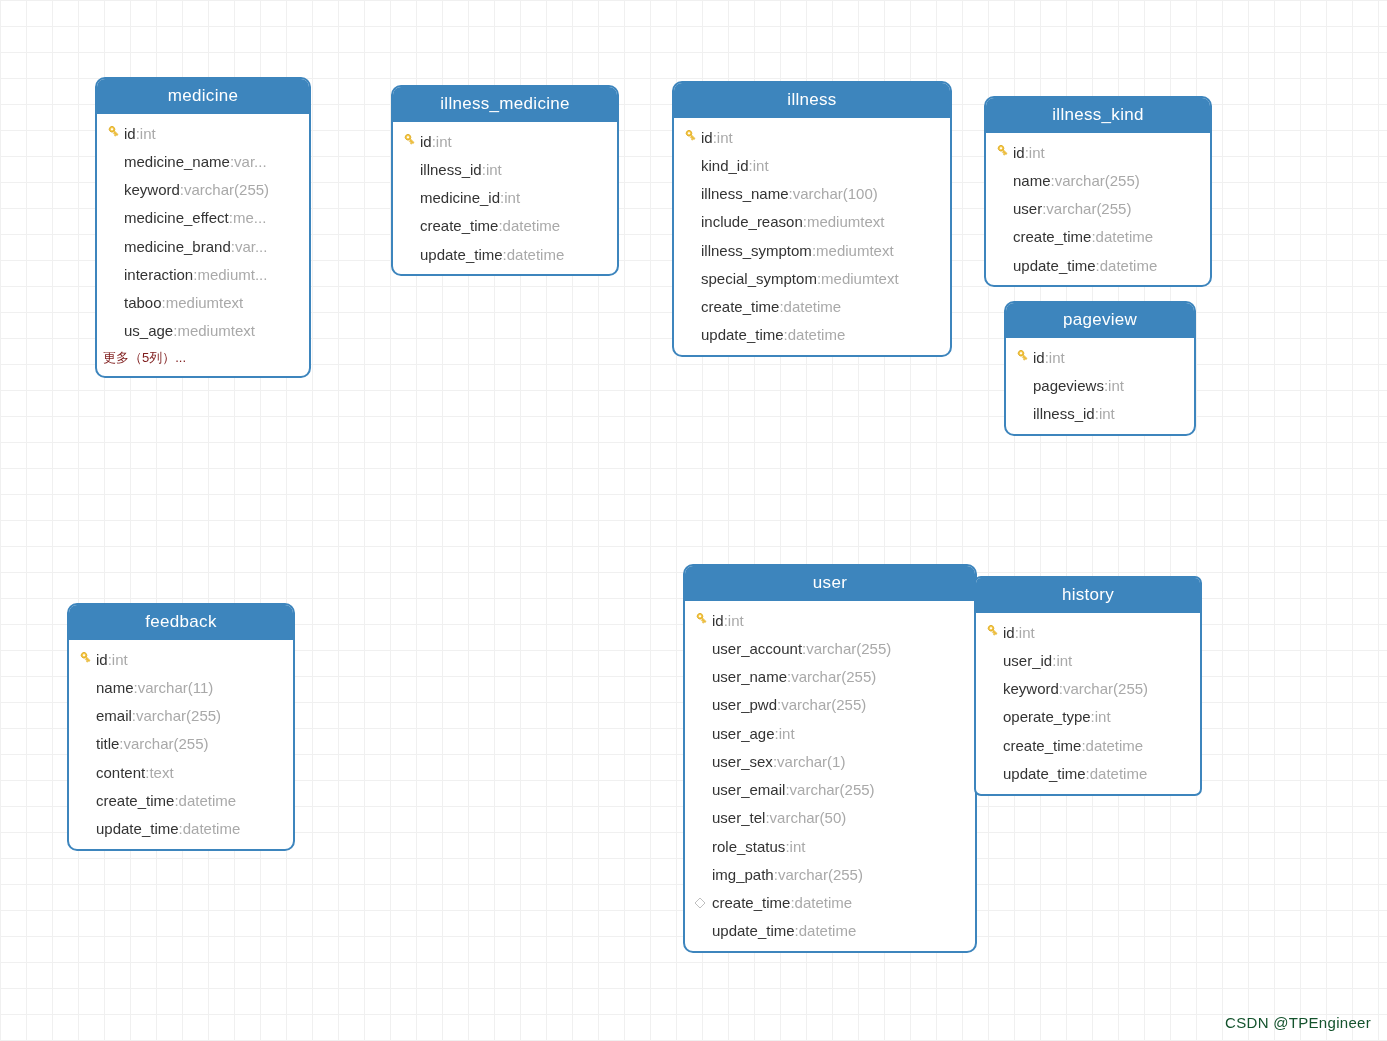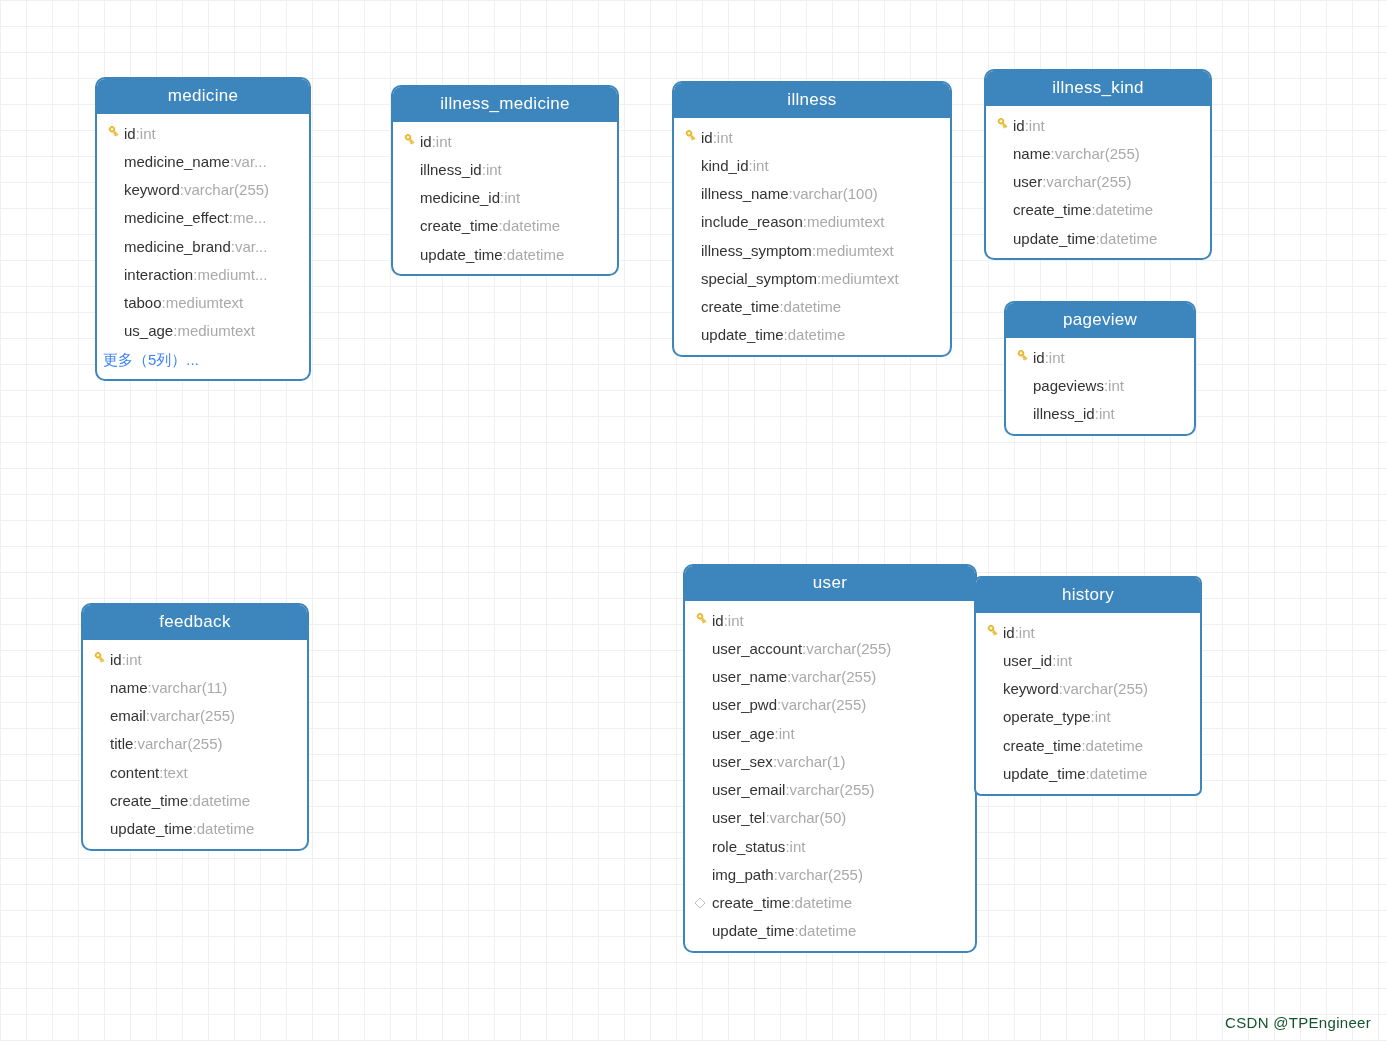--- a/index.html
+++ b/index.html
@@ -54,21 +54,21 @@
       flex: 0 0 18px;
       display: inline-flex;
       align-items: center;
       justify-content: center;
       margin-right: 3px;
     }
     .key-icon svg { width: 16px; height: 16px; }
     .diamond-icon svg { width: 10px; height: 10px; }
     .field-name { color: #333; }
     .field-type { color: #a9a9a9; }
-    .more-row { color: #3b82f6; font-size: 15px;}
+    .more-row { color: #7f1d1d; font-size: 13px;}
     .watermark {
       position: absolute;
       right: 16px;
       bottom: 10px;
       color: #14532d;
       font-size: 15px;
       letter-spacing: 0.3px;
     }
   </style>
 </head>
@@ -242,21 +242,21 @@
           <span class="field-type">datetime</span>
         </div>
         <div class="field-row">
           <span class="icon "></span>
           <span class="field-name">update_time</span>
           <span class="field-type">: </span>
           <span class="field-type">datetime</span>
         </div>
       </div>
     </div>
-    <div class="entity" style="left: 984px; top: 69px; width: 228px;">
+    <div class="entity" style="left: 984px; top: 96px; width: 228px;">
       <div class="entity-header">illness_kind</div>
       <div class="entity-body">
         <div class="field-row">
           <span class="icon key-icon">
             <svg viewBox="0 0 24 24">
               <g transform="rotate(45 12 12)">
                 <circle cx="8" cy="8" r="4.2" fill="#f7c948" stroke="#d4a017" stroke-width="1"></circle>
                 <circle cx="8" cy="8" r="1.6" fill="#fff"></circle>
                 <rect x="11" y="7" width="9" height="2.4" fill="#f7c948" stroke="#d4a017" stroke-width="0.6"></rect>
                 <rect x="17" y="9" width="2" height="3" fill="#f7c948" stroke="#d4a017" stroke-width="0.6"></rect>
@@ -320,21 +320,21 @@
           <span class="field-type">int</span>
         </div>
         <div class="field-row">
           <span class="icon "></span>
           <span class="field-name">illness_id</span>
           <span class="field-type">: </span>
           <span class="field-type">int</span>
         </div>
       </div>
     </div>
-    <div class="entity" style="left: 81px; top: 603px; width: 228px;">
+    <div class="entity" style="left: 67px; top: 603px; width: 228px;">
       <div class="entity-header">feedback</div>
       <div class="entity-body">
         <div class="field-row">
           <span class="icon key-icon">
             <svg viewBox="0 0 24 24">
               <g transform="rotate(45 12 12)">
                 <circle cx="8" cy="8" r="4.2" fill="#f7c948" stroke="#d4a017" stroke-width="1"></circle>
                 <circle cx="8" cy="8" r="1.6" fill="#fff"></circle>
                 <rect x="11" y="7" width="9" height="2.4" fill="#f7c948" stroke="#d4a017" stroke-width="0.6"></rect>
                 <rect x="17" y="9" width="2" height="3" fill="#f7c948" stroke="#d4a017" stroke-width="0.6"></rect>

